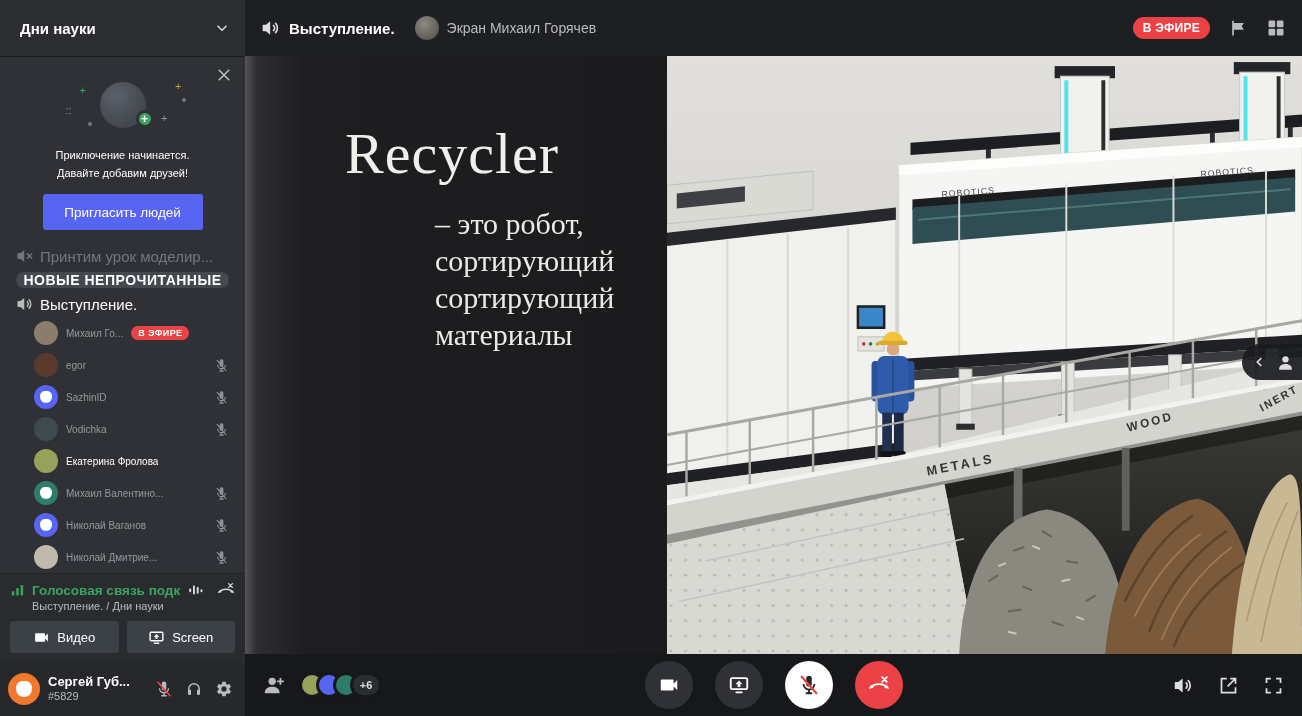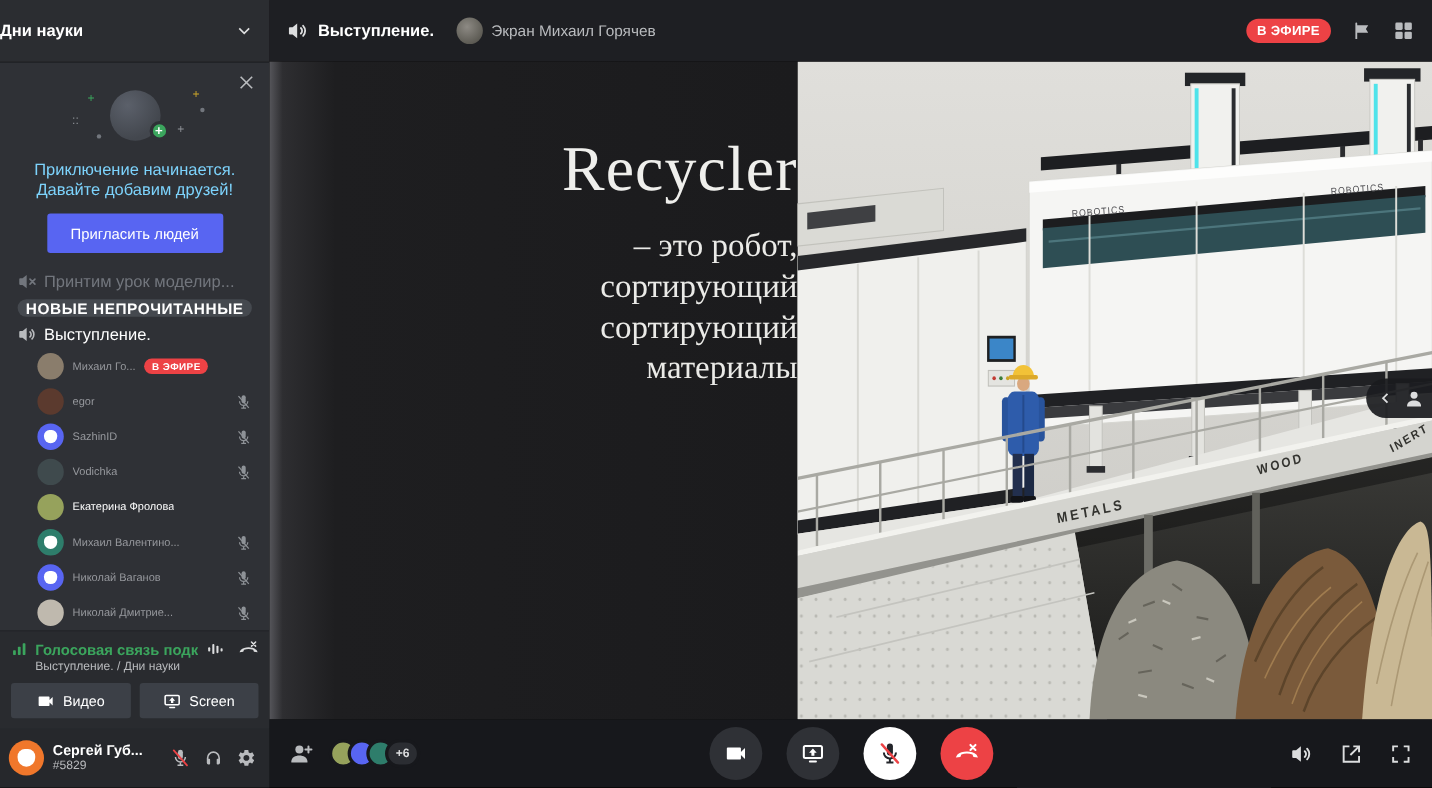--- a/index.html
+++ b/index.html
@@ -2,41 +2,41 @@
 <html><head>
 <meta charset="utf-8">
 <style>
   * { box-sizing: border-box; margin: 0; padding: 0; }
   html,body { width:1302px; height:716px; overflow:hidden; background:#000;
               font-family:"Liberation Sans", sans-serif; }
   .app { display:flex; width:1302px; height:716px; }
 
   
   .sidebar { width:245px; min-width:245px; background:#2f3136; display:flex; flex-direction:column; }
-  .server-header { height:56px; padding:0 14px 0 0; display:flex; align-items:center;
+  .server-header { height:56px; padding:0 14px 0 20px; display:flex; align-items:center;
     justify-content:space-between; color:#fff; font-weight:bold; font-size:15px;
     background:#2b2d31; box-shadow:0 1px 0 rgba(0,0,0,.4); cursor:pointer; flex:none; }
   .ic { display:inline-flex; }
   .ic svg { width:100%; height:100%; display:block; }
   .server-header .ic { width:18px; height:18px; color:#dcddde; }
 
   .sidebar-scroll { flex:1; overflow:hidden; }
 
   .promo-card { position:relative; margin:8px 10px 6px; padding:6px 8px 8px; text-align:center; }
   .promo-close { position:absolute; top:2px; right:2px; width:18px; height:18px; border:none;
     background:none; color:#b9bbbe; cursor:pointer; }
   .promo-illus { position:relative; height:60px; width:130px; margin:8px auto 8px; }
   .big-circle { position:absolute; left:42px; top:4px; width:46px; height:46px; border-radius:50%;
     background:radial-gradient(circle at 35% 30%, #5b606a, #43474e 70%); }
   .green-badge { position:absolute; left:78px; top:32px; width:18px; height:18px; border-radius:50%;
     background:#3ba55d; border:3px solid #2f3136; color:#fff; font-size:12px; font-weight:bold;
     display:flex; align-items:center; justify-content:center; line-height:1; }
   .decor { position:absolute; color:#8e9297; font-size:11px; }
   .dot { position:absolute; width:4px; height:4px; border-radius:50%; background:#72767d; }
-  .promo-text { color:#7dd3fc; font-size:15px; line-height:18px; }
+  .promo-text { color:#ffffff; font-size:11px; line-height:18px; }
   .invite-btn { margin-top:12px; width:160px; height:36px; border:none; border-radius:3px;
     background:#5865f2; color:#fff; font-size:13.5px; font-family:inherit; cursor:pointer; }
 
   .channel-row { display:flex; align-items:center; gap:6px; padding:3px 8px; margin:1px 8px;
     border-radius:4px; cursor:pointer; }
   .channel-row .ic { width:18px; height:18px; flex:none; color:#72767d; }
   .channel-name { font-size:15px; white-space:nowrap; overflow:hidden; text-overflow:ellipsis; color:#72767d; }
   .channel-row.active .channel-name { color:#fff; font-weight:500; }
   .channel-row.active .ic { color:#b9bbbe; }
   .unread-pill { margin:4px 16px; height:16px; border-radius:8px; background:#45494f; color:#fff;
@@ -83,23 +83,23 @@
   .tb-stream { display:flex; align-items:center; gap:8px; margin-left:10px; color:#b9bbbe; font-size:14px; min-width:0;text-align:center; }
   .tb-avatar { width:24px; height:24px; border-radius:50%; flex:none;
     background:radial-gradient(circle at 40% 35%, #8d8a84, #5b5952 75%); }
   .tb-right { margin-left:auto; display:flex; align-items:center; gap:18px; }
   .live-badge { background:#ed4245; color:#fff; font-weight:bold; font-size:12px; padding:4px 10px;
     border-radius:11px; letter-spacing:.3px; }
   .tb-right .ic { width:20px; height:20px; color:#b9bbbe; cursor:pointer; }
 
   .stream-area { flex:1; position:relative; background:#000; min-height:0; }
   .slide { position:absolute; inset:0; display:flex; background:#1d1d1f; }
-  .slide-text { width:480px; flex:none; padding:64px 0 0 100px; color:#efefec;
+  .slide-text { width:422px; flex:none; padding:64px 0 0 100px; color:#efefec;
     font-family:"Liberation Serif", serif;
-    background:linear-gradient(90deg,#55555a 0px,#2e2e31 12px,#1e1e20 60px,#1b1b1d 100%);text-align:right; }
+    background:linear-gradient(90deg,#55555a 0px,#2e2e31 12px,#1e1e20 60px,#1b1b1d 100%); }
   .slide-title { font-size:58px; letter-spacing:1px; }
   .slide-lines { margin:18px 0 0 90px; font-size:30px; line-height:37px; color:#eaeae7; }
   .slide-photo { flex:1; min-width:0; }
   .slide-photo svg { width:100%; height:100%; display:block; }
 
   .members-toggle { position:absolute; right:0; top:288px; width:60px; height:36px; border:none;
     border-radius:18px 0 0 18px; background:rgba(26,27,30,.92); display:flex; align-items:center;
     gap:8px; padding-left:10px; cursor:pointer; color:#dcddde; }
   .members-toggle .ic { width:16px; height:16px; }
   .members-toggle .ic.person { width:19px; height:19px; }

